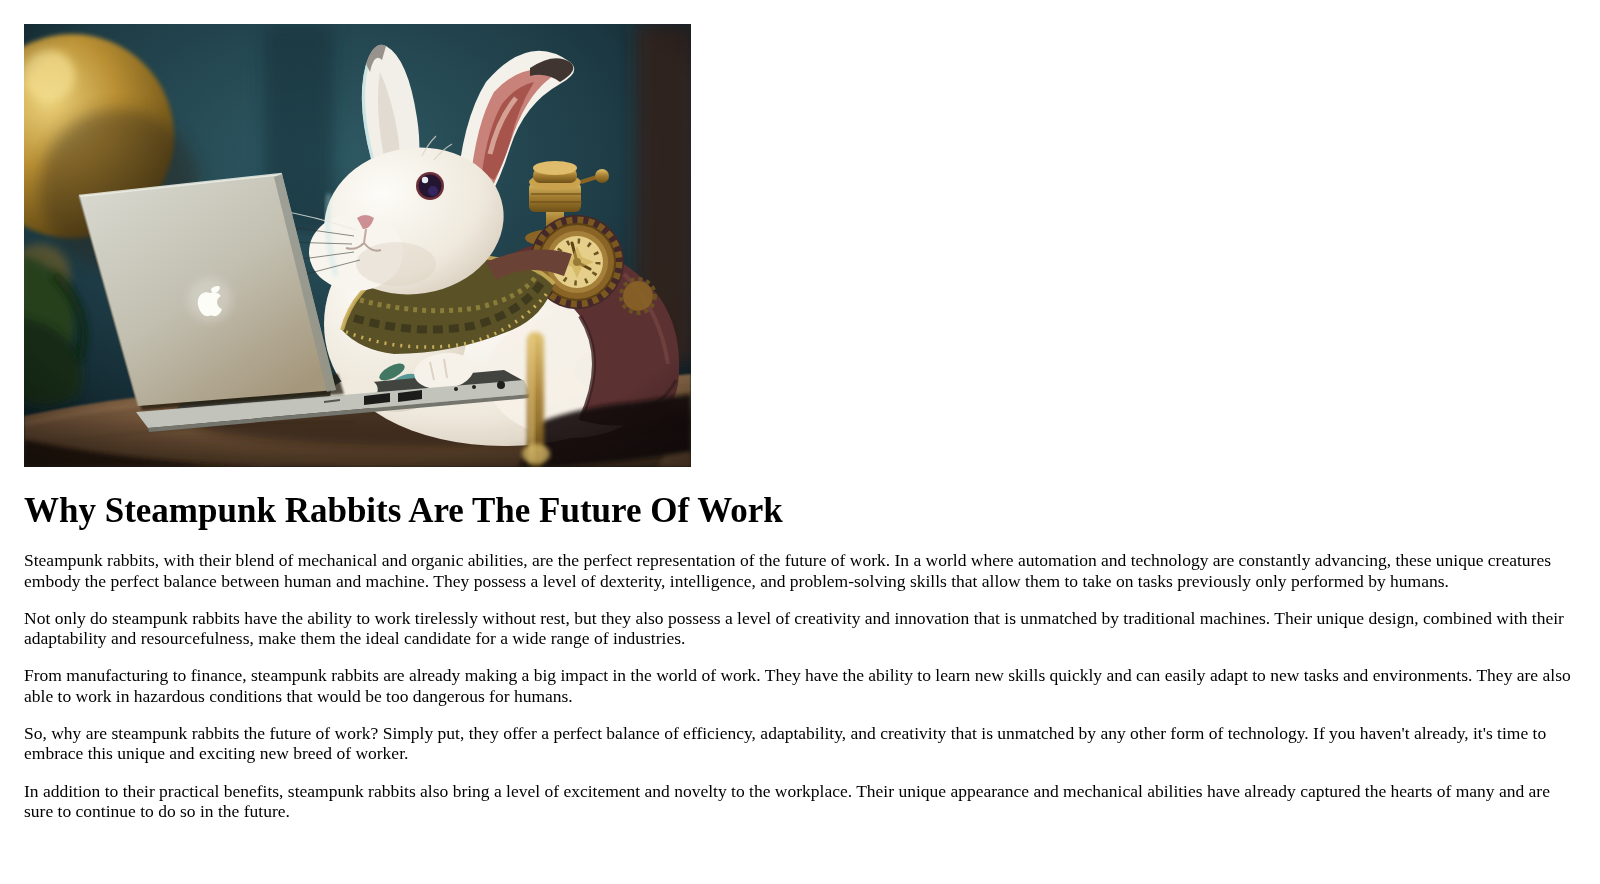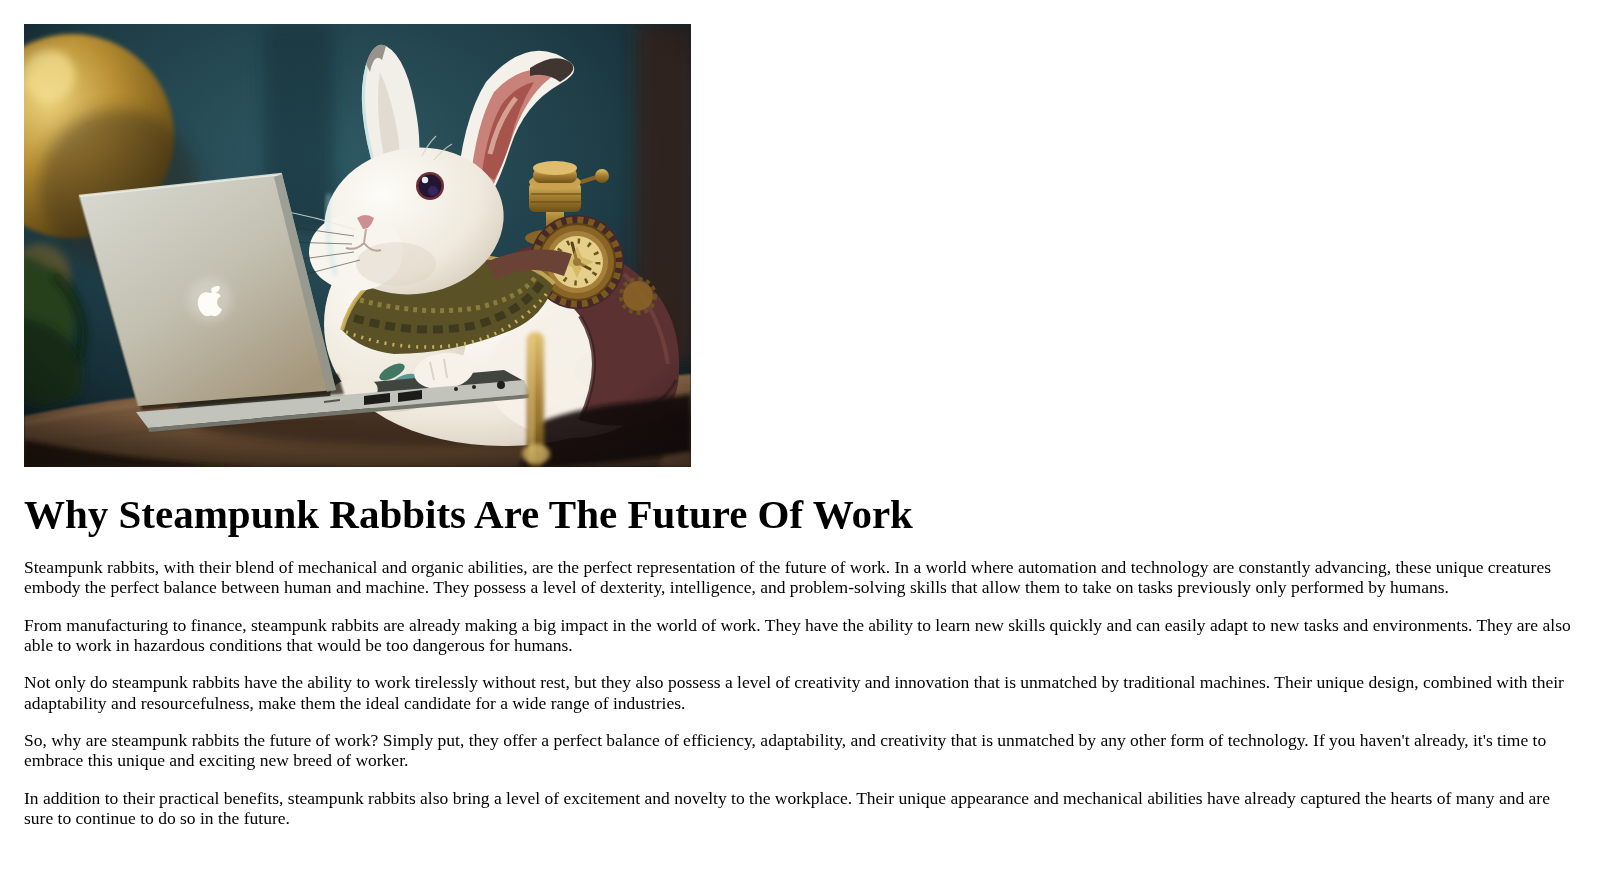--- a/index.html
+++ b/index.html
@@ -13,21 +13,21 @@
   }
   .hero {
     width: 667px;
     height: 443px;
     display: block;
     overflow: hidden;
   }
   .hero svg { display: block; }
   h1 {
     font-family: "Liberation Serif", serif;
-    font-size: 41px;
+    font-size: 35px;
     font-weight: bold;
     margin: 24px 0 19px 0;
     line-height: 1.15;
   }
   p {
     margin: 17px 0;
   }
 </style>
 </head>
 <body>
@@ -259,17 +259,17 @@
     </g>
 
     <rect width="667" height="443" fill="url(#gVig)"></rect>
   </svg>
 </div>
 
 <h1>Why Steampunk Rabbits Are The Future Of Work</h1>
 
 <div>
   <p>Steampunk rabbits, with their blend of mechanical and organic abilities, are the perfect representation of the future of work. In a world where automation and technology are constantly advancing, these unique creatures embody the perfect balance between human and machine. They possess a level of dexterity, intelligence, and problem-solving skills that allow them to take on tasks previously only performed by humans.</p>
+  <p>Not only do steampunk rabbits have the ability to work tirelessly without rest, but they also possess a level of creativity and innovation that is unmatched by traditional machines. Their unique design, combined with their adaptability and resourcefulness, make them the ideal candidate for a wide range of industries.</p>
   <p>From manufacturing to finance, steampunk rabbits are already making a big impact in the world of work. They have the ability to learn new skills quickly and can easily adapt to new tasks and environments. They are also able to work in hazardous conditions that would be too dangerous for humans.</p>
-  <p>Not only do steampunk rabbits have the ability to work tirelessly without rest, but they also possess a level of creativity and innovation that is unmatched by traditional machines. Their unique design, combined with their adaptability and resourcefulness, make them the ideal candidate for a wide range of industries.</p>
   <p>So, why are steampunk rabbits the future of work? Simply put, they offer a perfect balance of efficiency, adaptability, and creativity that is unmatched by any other form of technology. If you haven't already, it's time to embrace this unique and exciting new breed of worker.</p>
   <p>In addition to their practical benefits, steampunk rabbits also bring a level of excitement and novelty to the workplace. Their unique appearance and mechanical abilities have already captured the hearts of many and are sure to continue to do so in the future.</p>
 </div>
 
 </body></html>

